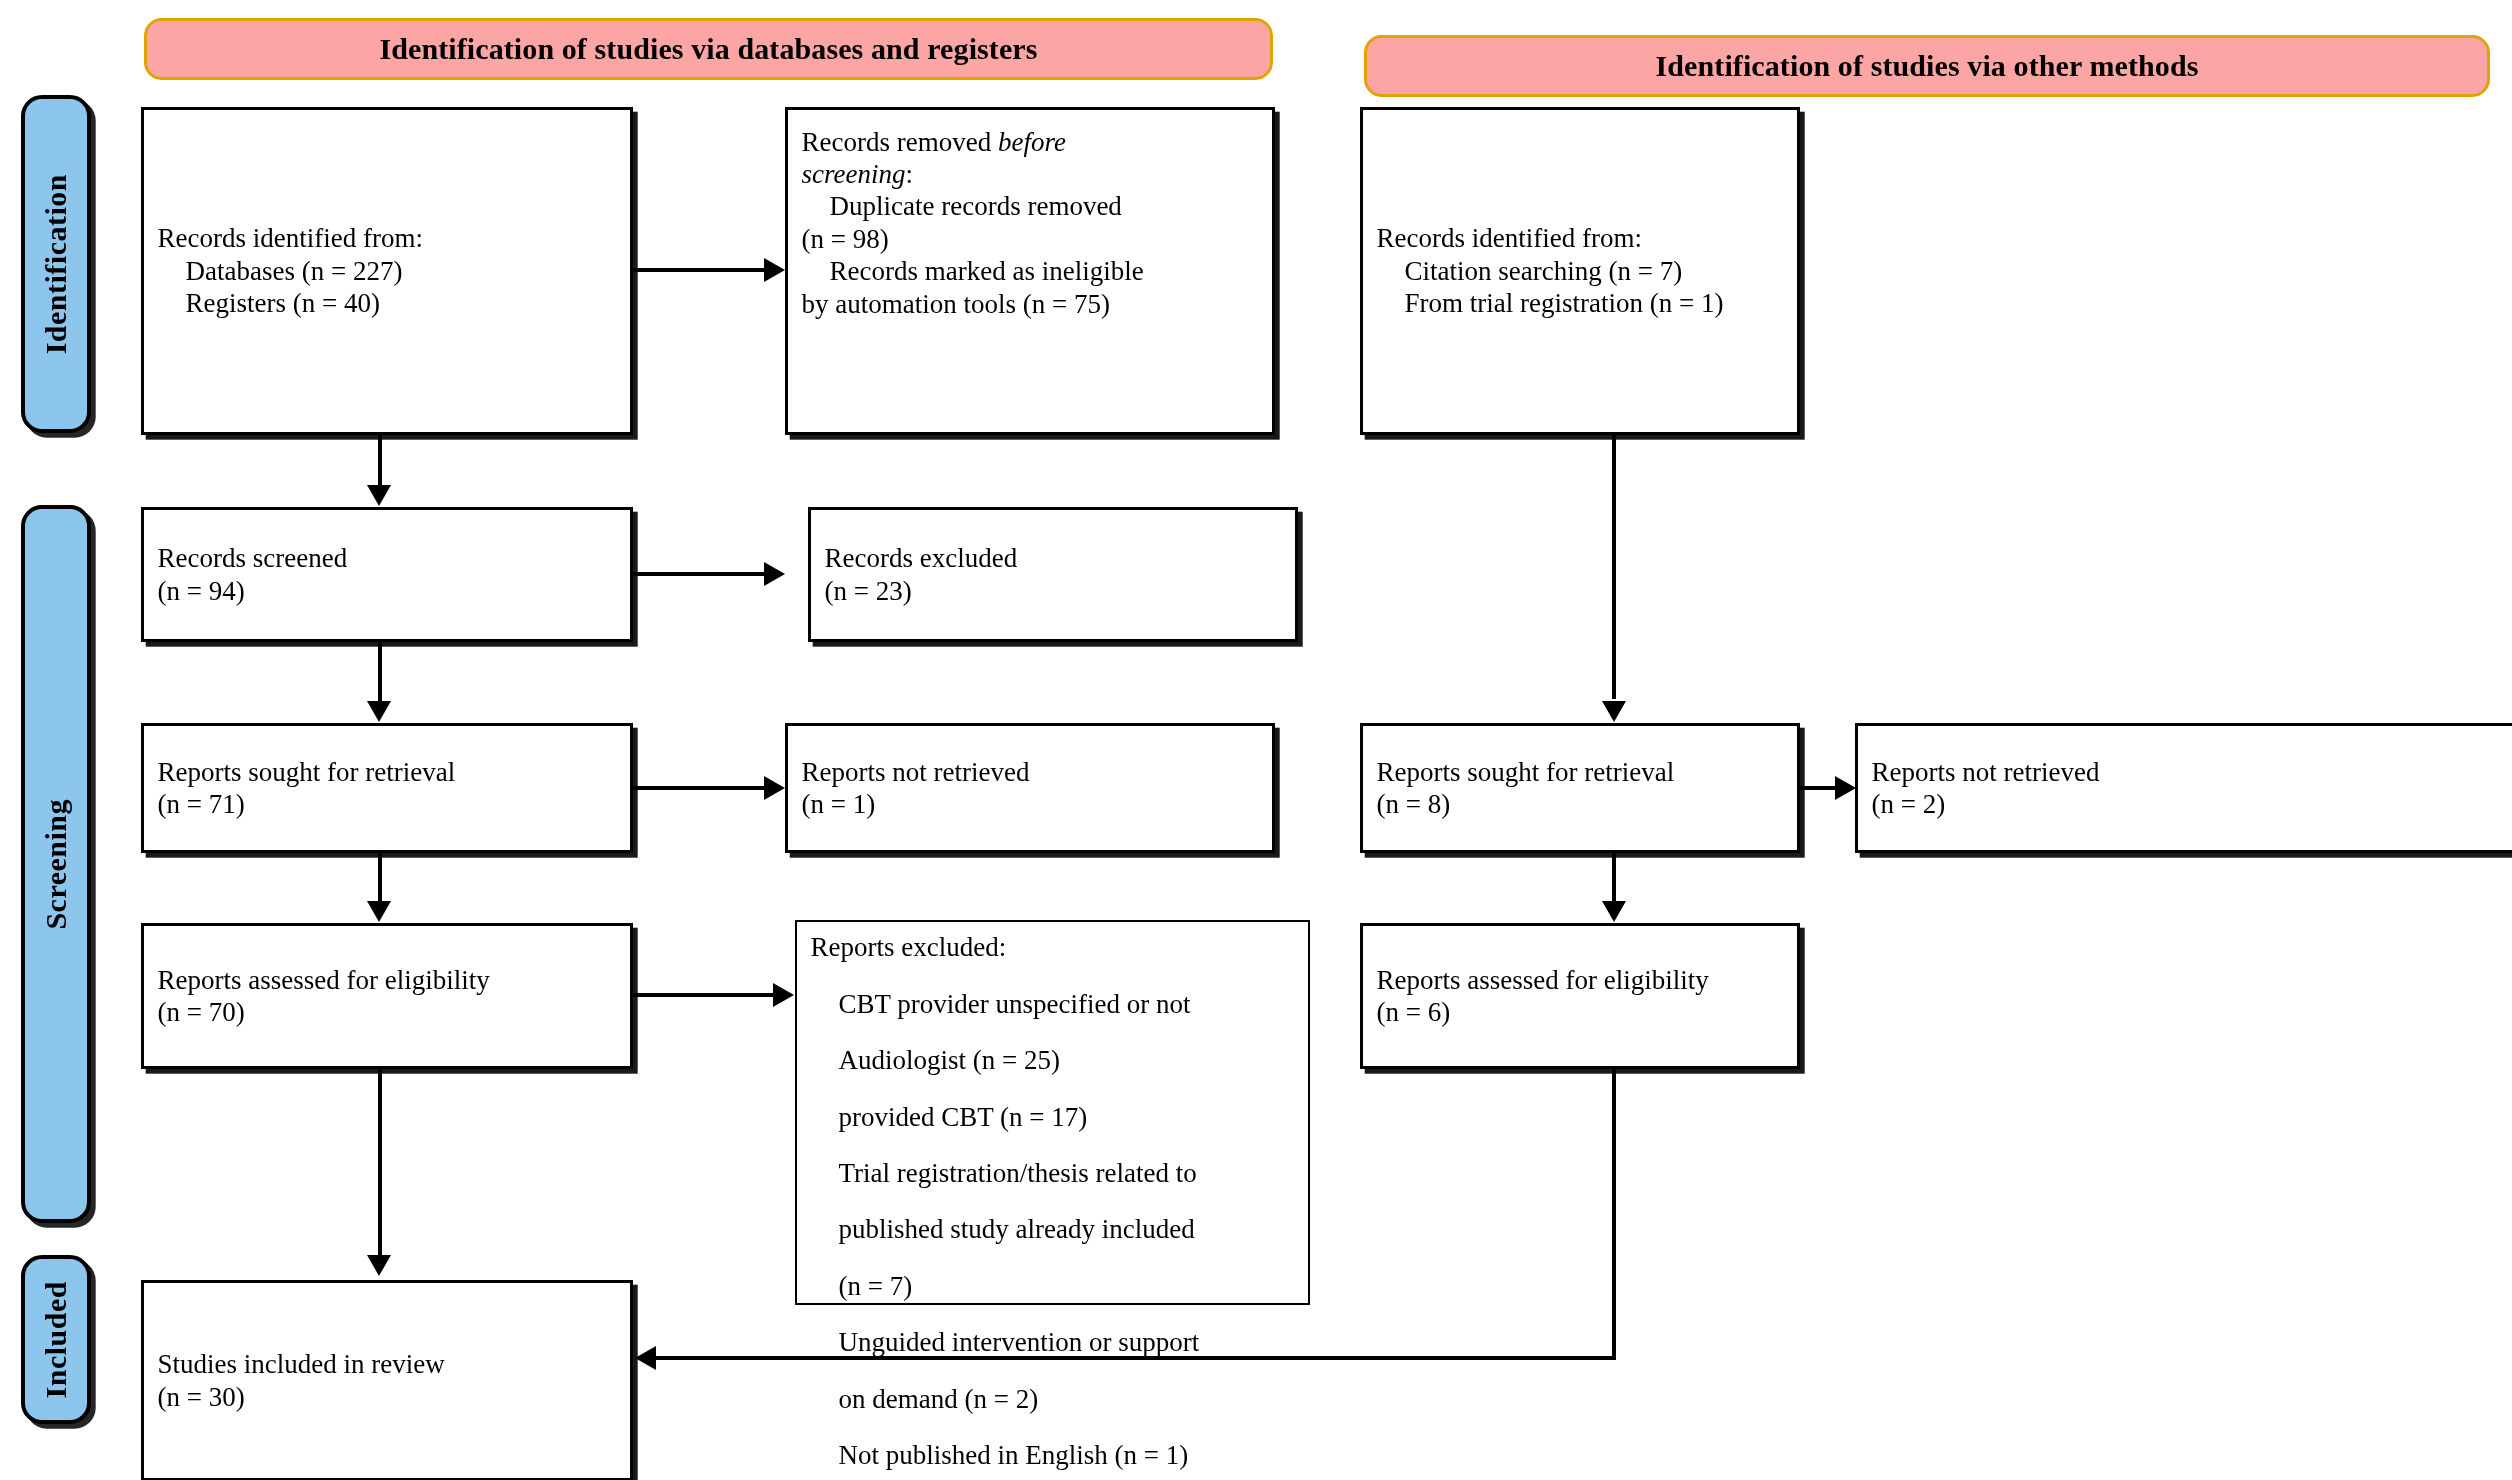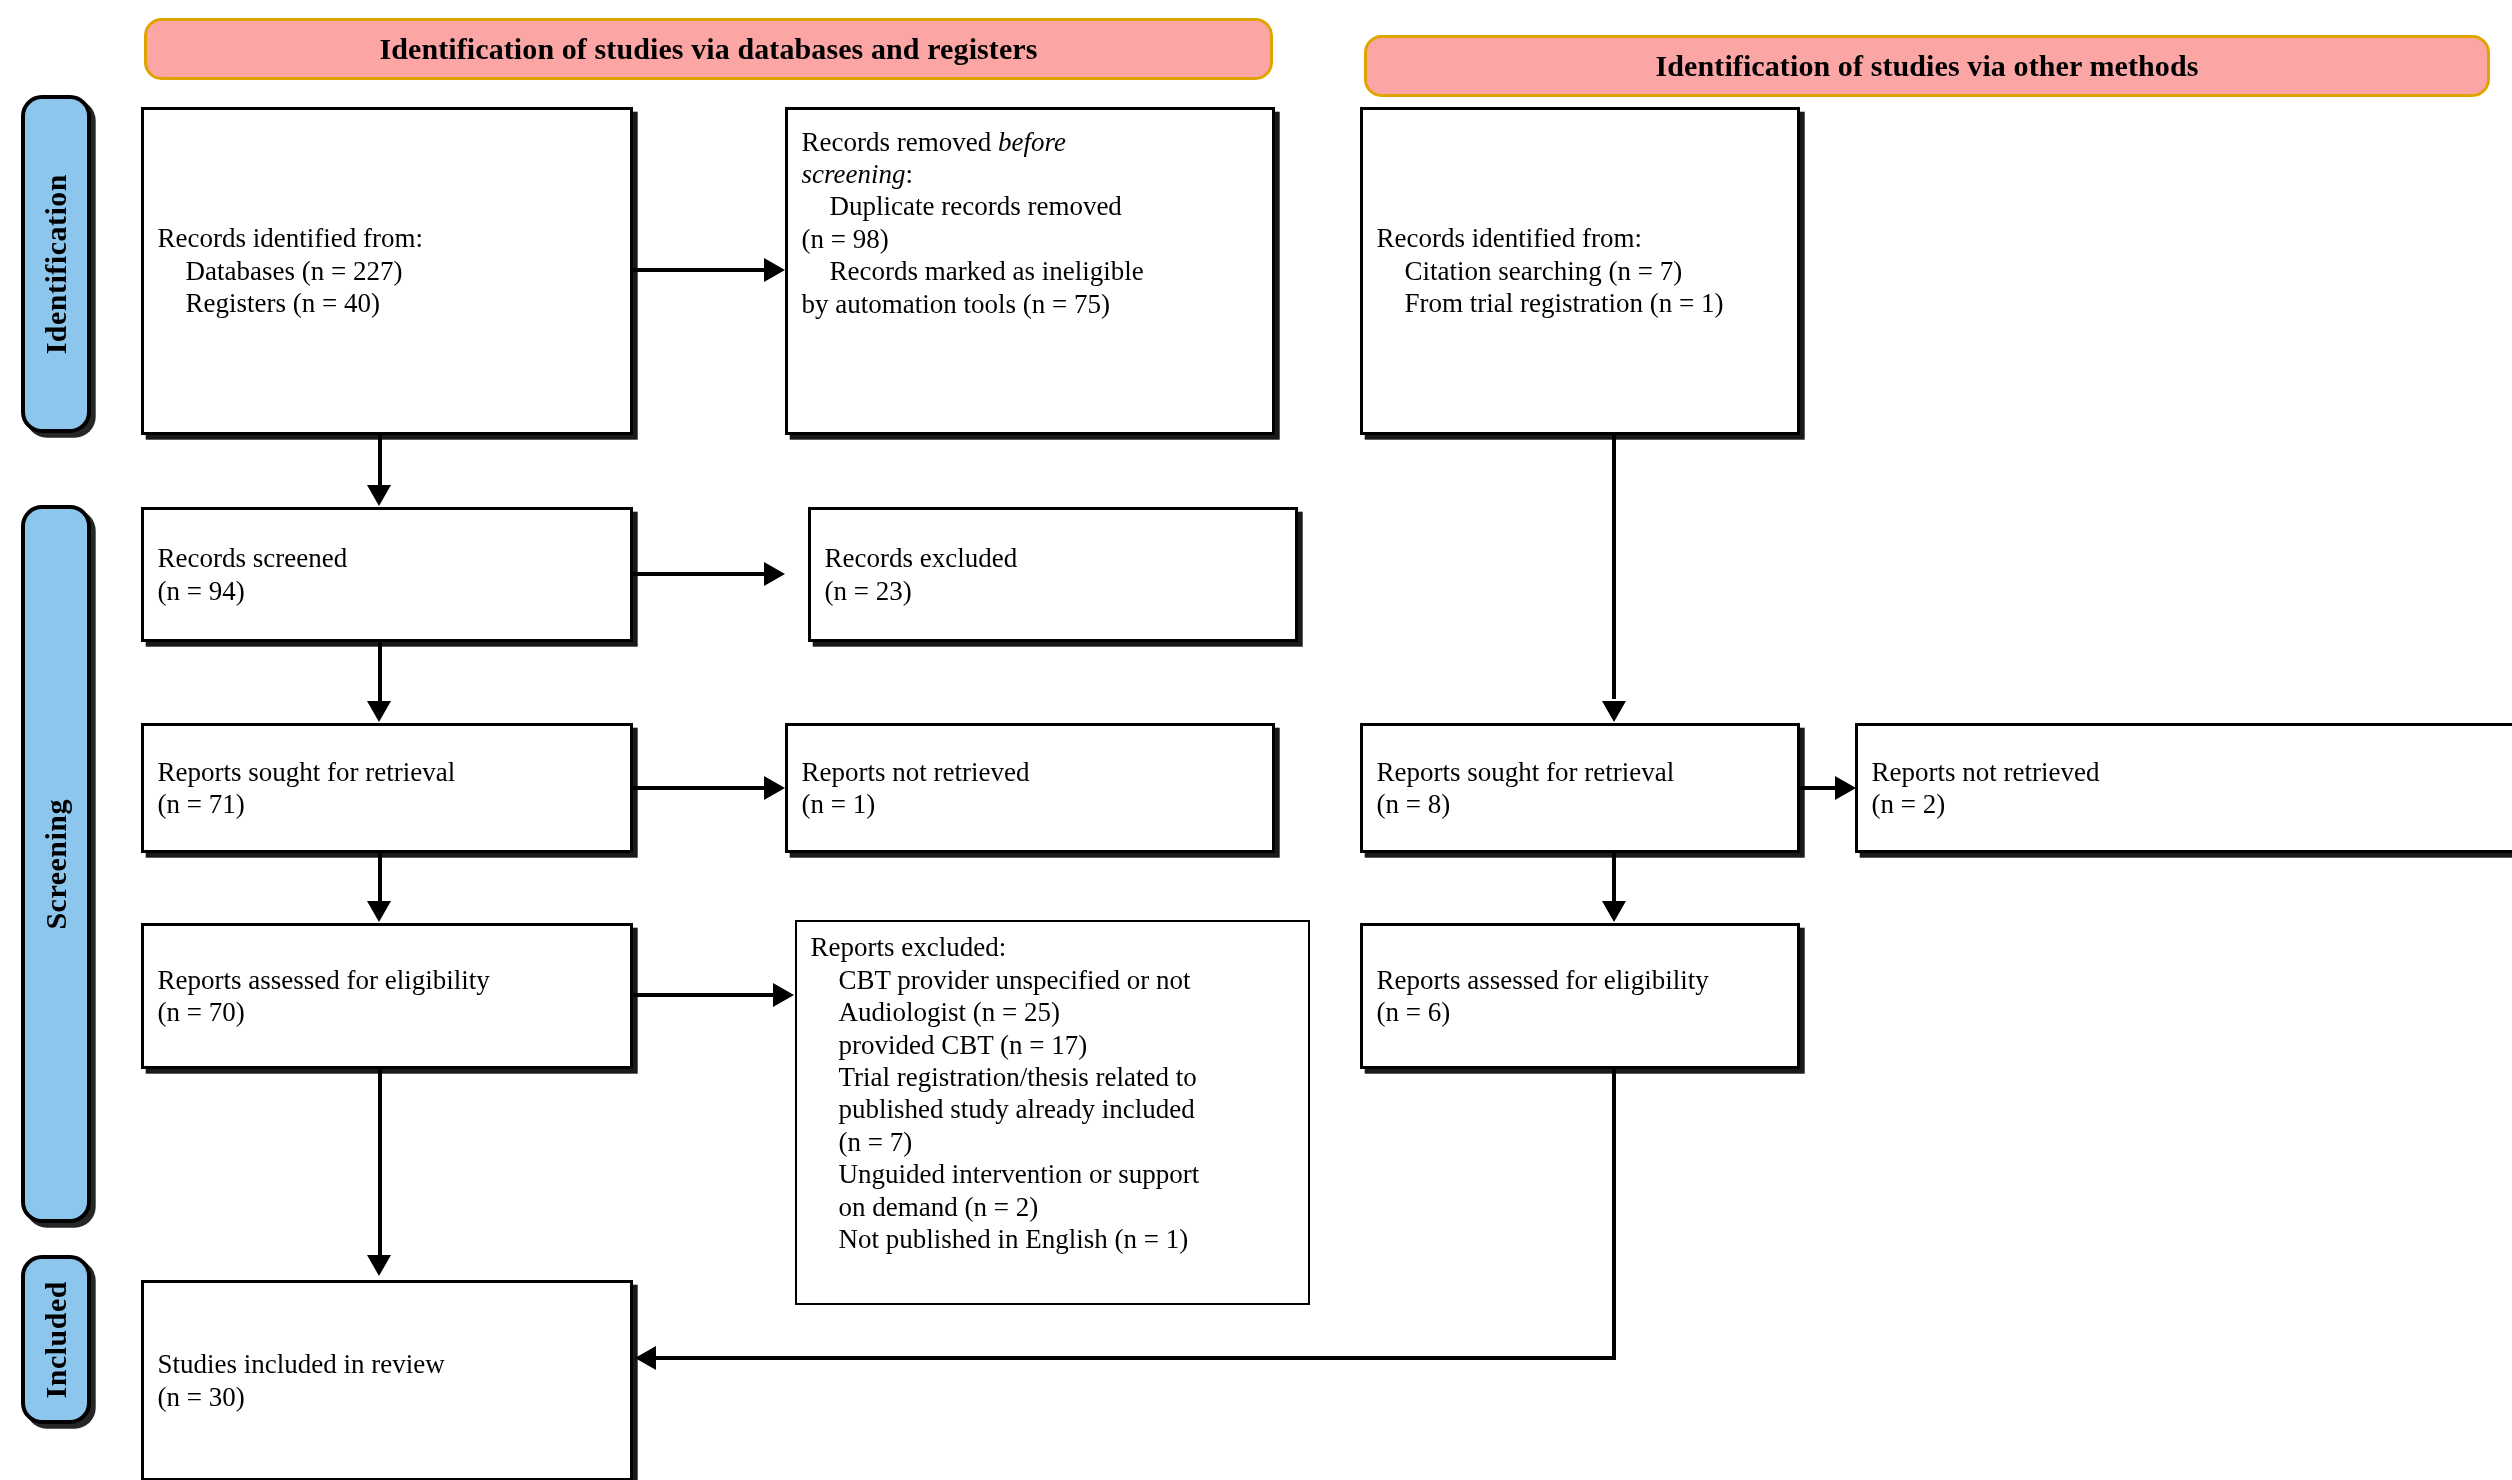--- a/index.html
+++ b/index.html
@@ -158,21 +158,21 @@
   <div class="pbox" style="left:785px;top:723px;width:490px;height:130px;">
     <div class="line">Reports not retrieved</div>
     <div class="line">(n = 1)</div>
   </div>
 
   <div class="pbox" style="left:141px;top:923px;width:492px;height:146px;">
     <div class="line">Reports assessed for eligibility</div>
     <div class="line">(n = 70)</div>
   </div>
 
-  <div class="pbox topaligned" style="left:795px;top:920px;width:515px;height:385px;box-shadow:none;border-width:2.6px;padding-top:9.4px;">
+  <div class="pbox topaligned" style="left:795px;top:920px;width:515px;height:385px;box-shadow:none;border-width:2.6px;padding-top:9.4px;gap:24px;">
     <div class="line">Reports excluded:</div>
     <div class="line ind">CBT provider unspecified or not</div>
     <div class="line ind">Audiologist (n = 25)</div>
     <div class="line ind">provided CBT (n = 17)</div>
     <div class="line ind">Trial registration/thesis related to</div>
     <div class="line ind">published study already included</div>
     <div class="line ind">(n = 7)</div>
     <div class="line ind">Unguided intervention or support</div>
     <div class="line ind">on demand (n = 2)</div>
     <div class="line ind">Not published in English (n = 1)</div>

